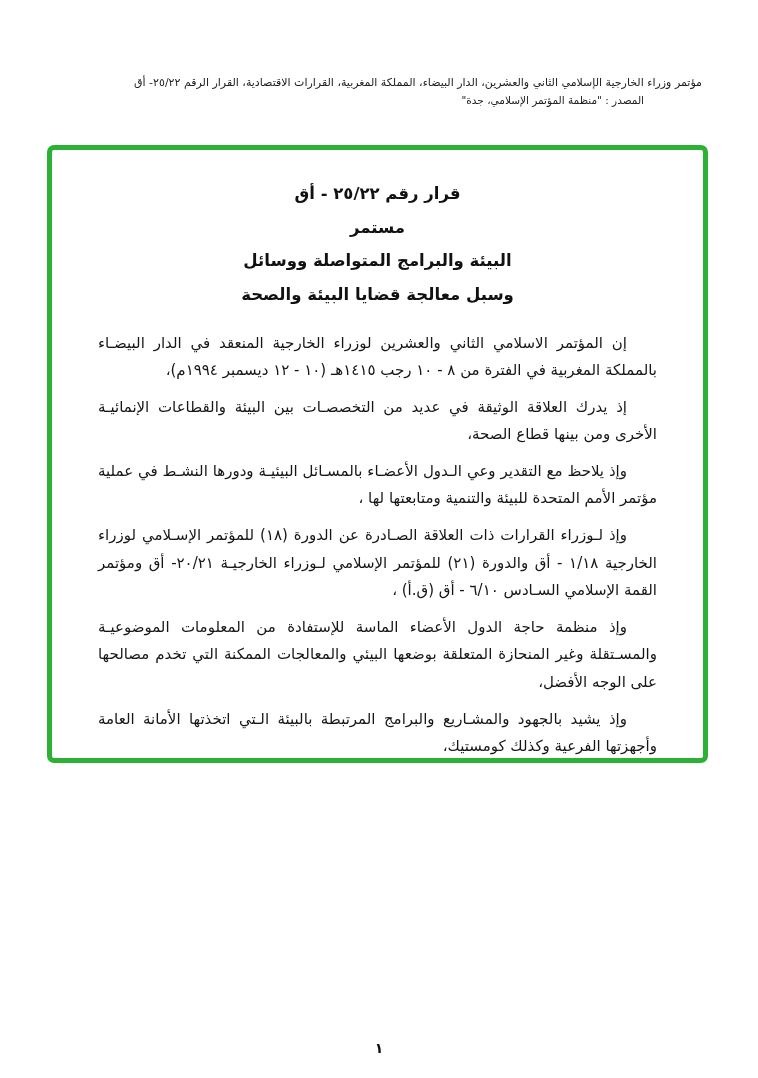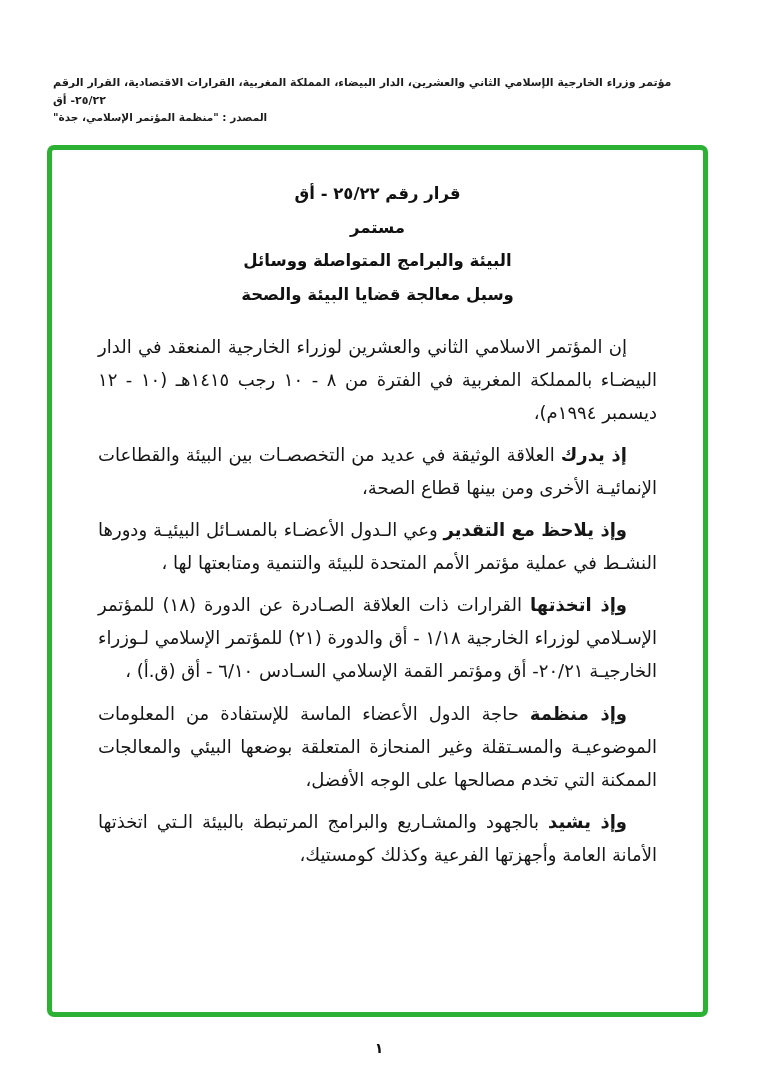--- a/index.html
+++ b/index.html
@@ -14,44 +14,44 @@
     color: #141414;
     overflow: hidden;
     margin: 0 auto;
   }
 
   
   .header {
     position: absolute;
     top: 74px;
     right: 56px;
-    left: 53px;
+    left: 40px;
     direction: rtl;
-    text-align: left;
-    font-weight: bold;
+    text-align: right;
+    font-weight: normal;
     color: #1c1c1c;
   }
   .header-line1 {
     font-size: 11px;
     line-height: 1.6;
     letter-spacing: 0.1px;
   }
   .header-line2 {
     font-size: 10.5px;
     margin-top: 2px;
     padding-right: 58px;
   }
 
   
   .frame {
     position: absolute;
     top: 145px;
     left: 47px;
     width: 661px;
-    height: 872px;
+    height: 618px;
     border: 5px solid #2cb135;
     border-radius: 7px;
     padding: 34px 46px 0 46px;
     direction: rtl;
     background: #ffffff;
   }
 
   .titles {
     text-align: center;
     font-weight: bold;
@@ -62,30 +62,30 @@
     line-height: 1.25;
     margin-bottom: 13px;
     letter-spacing: 0.2px;
   }
 
   .body-text {
     margin-top: 24px;
   }
   .para {
     direction: rtl;
-    font-size: 18px;
+    font-size: 15px;
     line-height: 1.84;
     text-align: justify;
     text-align-last: right;
     text-indent: 30px;
     margin-bottom: 9px;
     color: #161616;
   }
   .lead {
-    font-weight: bold;
+    font-weight: normal;
     letter-spacing: 0.4px;
   }
 
   .pagenum {
     position: absolute;
     bottom: 22px;
     left: 0;
     right: 0;
     text-align: center;
     font-size: 14px;
@@ -124,21 +124,21 @@
         <span>العلاقة الوثيقة في عديد من التخصصـات بين البيئة والقطاعات الإنمائيـة الأخرى ومن بينها قطاع الصحة،</span>
       </p>
 
 
       <p class="para">
         <span class="lead">وإذ يلاحظ مع التقدير</span>
         <span>وعي الـدول الأعضـاء بالمسـائل البيئيـة ودورها النشـط في عملية مؤتمر الأمم المتحدة للبيئة والتنمية ومتابعتها لها ،</span>
       </p>
 
       <p class="para">
-        <span class="lead">وإذ اتخذتها</span>
+        <span class="lead">وإذ لـوزراء</span>
         <span>القرارات ذات العلاقة الصـادرة عن الدورة (١٨) للمؤتمر الإسـلامي لوزراء الخارجية ١/١٨ - أق والدورة (٢١) للمؤتمر الإسلامي لـوزراء الخارجيـة ٢٠/٢١- أق ومؤتمر القمة الإسلامي السـادس ٦/١٠ - أق (ق.أ) ،</span>
       </p>
 
       <p class="para">
         <span class="lead">وإذ منظمة</span>
         <span>حاجة الدول الأعضاء الماسة للإستفادة من المعلومات الموضوعيـة والمسـتقلة وغير المنحازة المتعلقة بوضعها البيئي والمعالجات الممكنة التي تخدم مصالحها  على الوجه الأفضل،</span>
       </p>
 
       <p class="para">
         <span class="lead">وإذ يشيد</span>

